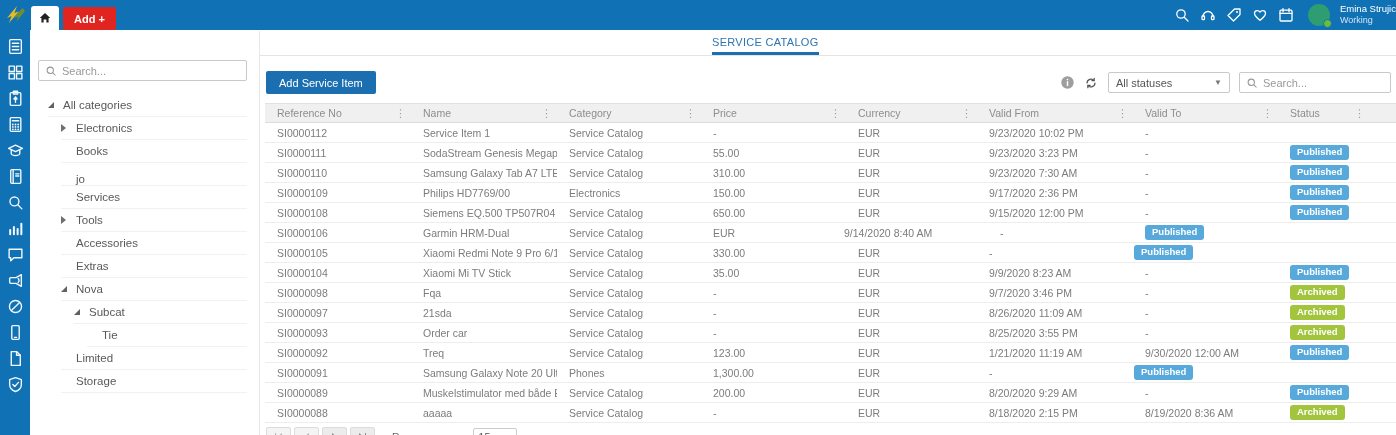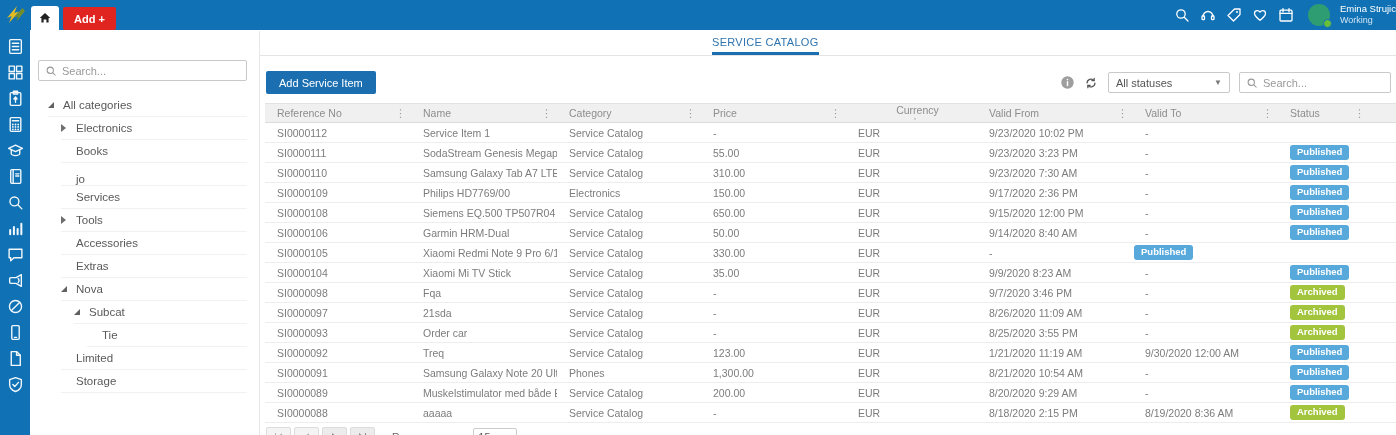--- a/index.html
+++ b/index.html
@@ -339,21 +339,21 @@
           <span class="dots">⋮</span>
         </div>
         <div class="t-cell" style="width: 144px;">
           <span>Category</span>
           <span class="dots">⋮</span>
         </div>
         <div class="t-cell" style="width: 145px;">
           <span>Price</span>
           <span class="dots">⋮</span>
         </div>
-        <div class="t-cell" style="width: 131px; flex-direction: column;">
+        <div class="t-cell" style="width: 131px;">
           <span>Currency</span>
           <span class="dots">⋮</span>
         </div>
         <div class="t-cell" style="width: 156px;">
           <span>Valid From</span>
           <span class="dots">⋮</span>
         </div>
         <div class="t-cell" style="width: 145px;">
           <span>Valid To</span>
           <span class="dots">⋮</span>
@@ -421,21 +421,20 @@
           <div class="t-cell" style="width: 156px;">9/15/2020 12:00 PM</div>
           <div class="t-cell" style="width: 145px;">-</div>
           <div class="t-cell" style="flex: 1 1 0%;">
             <span class="badge" style="background: rgb(87, 169, 220);">Published</span>
           </div>
         </div>
         <div class="t-row">
           <div class="t-cell" style="width: 146px;">SI0000106</div>
           <div class="t-cell" style="width: 146px;">Garmin HRM-Dual</div>
           <div class="t-cell" style="width: 144px;">Service Catalog</div>
-          <div class="t-cell" style="width: 145px;">50.00</div>
           <div class="t-cell" style="width: 131px;">EUR</div>
           <div class="t-cell" style="width: 156px;">9/14/2020 8:40 AM</div>
           <div class="t-cell" style="width: 145px;">-</div>
           <div class="t-cell" style="flex: 1 1 0%;">
             <span class="badge" style="background: rgb(87, 169, 220);">Published</span>
           </div>
         </div>
         <div class="t-row">
           <div class="t-cell" style="width: 146px;">SI0000105</div>
           <div class="t-cell" style="width: 146px;">Xiaomi Redmi Note 9 Pro 6/128GB I...</div>
@@ -506,21 +505,20 @@
           <div class="t-cell" style="flex: 1 1 0%;">
             <span class="badge" style="background: rgb(87, 169, 220);">Published</span>
           </div>
         </div>
         <div class="t-row">
           <div class="t-cell" style="width: 146px;">SI0000091</div>
           <div class="t-cell" style="width: 146px;">Samsung Galaxy Note 20 Ultra 5G (2...</div>
           <div class="t-cell" style="width: 144px;">Phones</div>
           <div class="t-cell" style="width: 145px;">1,300.00</div>
           <div class="t-cell" style="width: 131px;">EUR</div>
-          <div class="t-cell" style="width: 156px;">8/21/2020 10:54 AM</div>
           <div class="t-cell" style="width: 145px;">-</div>
           <div class="t-cell" style="flex: 1 1 0%;">
             <span class="badge" style="background: rgb(87, 169, 220);">Published</span>
           </div>
         </div>
         <div class="t-row">
           <div class="t-cell" style="width: 146px;">SI0000089</div>
           <div class="t-cell" style="width: 146px;">Muskelstimulator med både EMS- oc...</div>
           <div class="t-cell" style="width: 144px;">Service Catalog</div>
           <div class="t-cell" style="width: 145px;">200.00</div>

